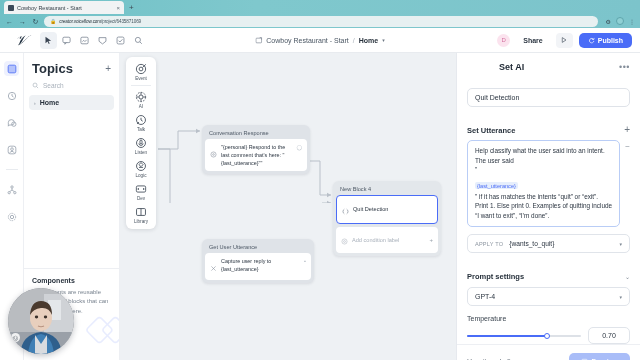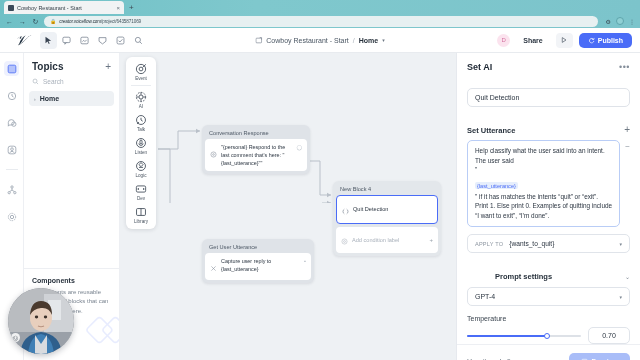--- a/index.html
+++ b/index.html
@@ -197,21 +197,21 @@
     background: #fff;
     border-right: 1px solid #edeff3;
     display: flex; flex-direction: column;
     flex: 0 0 auto;
     position: relative;
   }
   .topics-head {
     display: flex; align-items: center;
     padding: 8px 8px 4px 8px;
   }
-  .topics-title { font-size: 10px; font-weight: bold; color: #27313c; }
+  .topics-title { font-size: 13px; font-weight: bold; color: #27313c; }
   .topics-add { margin-left: auto; font-size: 10px; color: #6b7684; line-height: 1; }
   .topics-search {
     display: flex; align-items: center; gap: 4px;
     padding: 2px 8px 6px 8px;
   }
   .search-placeholder { font-size: 6.5px; color: #a8b0ba; }
   .topic-item {
     margin: 0 5px;
     padding: 4px 5px;
     border-radius: 4px;
@@ -316,21 +316,21 @@
     background: #fff;
     border-left: 1px solid #e6e9ee;
     display: flex; flex-direction: column;
     flex: 0 0 auto;
     position: relative;
   }
   .rp-head {
     display: flex; align-items: center;
     padding: 9px 10px 8px 10px;
   }
-  .rp-title { font-size: 9px; font-weight: bold; color: #1d2733; }
+  .rp-title { font-size: 9px; font-weight: bold; color: #1d2733; margin-left: 32px; }
   .rp-more { margin-left: auto; color: #848e9a; font-size: 9px; line-height: 1; letter-spacing: 0.5px; }
   .rp-sep { height: 1px; background: #edeff3; }
 
   .rp-namefield {
     margin: 8px 10px 9px 10px;
     border: 1px solid #dfe3e9;
     border-radius: 5px;
     padding: 5px 7px;
     font-size: 7px;
     color: #2a3440;
@@ -371,21 +371,20 @@
     padding: 5px 7px;
     display: flex; align-items: center; gap: 6px;
   }
   .applyto-label { font-size: 5.6px; color: #8d96a1; letter-spacing: 0.2px; }
   .applyto-value { font-size: 6.6px; color: #2a3440; }
   .applyto-caret { margin-left: auto; font-size: 5px; color: #7d8793; }
 
   .prompt-settings-head {
     display: flex; align-items: center;
     padding: 10px 10px 6px 10px;
-    margin-left: 28px;
   }
   .ps-caret { margin-left: auto; font-size: 6px; color: #7d8793; }
   .model-select {
     margin: 0 10px;
     border: 1px solid #e0e4ea;
     border-radius: 5px;
     padding: 5px 7px;
     display: flex; align-items: center;
     font-size: 7px; color: #2a3440;
   }

